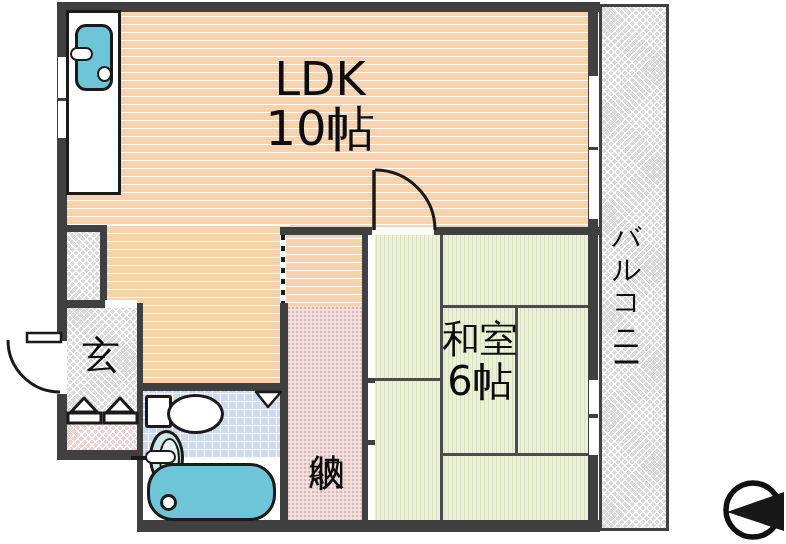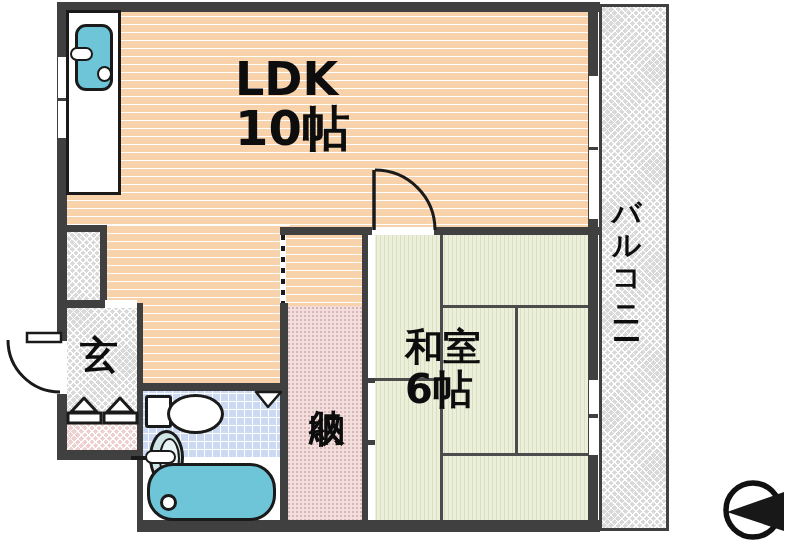--- a/index.html
+++ b/index.html
@@ -20,21 +20,21 @@
   .dots{background-color:#f3dede;
         background-image:radial-gradient(#d9b4b4 0.8px,transparent 1.1px);
         background-size:4px 4px;}
   .tiles{background-color:#cbd9f3;
         background-image:repeating-linear-gradient(0deg,#ffffff 0 1px,transparent 1px 8px),
                          repeating-linear-gradient(90deg,#ffffff 0 1px,transparent 1px 8px);}
   .wall{background:#404040;}
   .gap{background:#ffffff;}
   .tick{background:#404040;}
   .matline{background:#4c4c4c;}
-  .label{color:#0d0d0d;font-weight:bold;line-height:1.05;}
+  .label{color:#0d0d0d;font-weight:normal;line-height:1.05;text-align:center;}
   .vlabel{writing-mode:vertical-rl;text-orientation:mixed;}
   svg{position:absolute;left:0;top:0;}
 </style>
 </head>
 <body>
 
 <div id="stage">
 
   <div class="abs wood" style="left:62px;top:8px;width:532px;height:222px;"></div>
   <div class="abs wood" style="left:103px;top:225px;width:187px;height:162px;"></div>
@@ -133,21 +133,21 @@
       <circle cx="753" cy="510" r="27" fill="#ffffff" stroke="#111111" stroke-width="5.5"></circle>
       <polygon points="727,512 784,492 784,531" fill="#181818"></polygon>
     </g>
   </svg>
 
   <div class="abs label" style="left:235px;top:55px;width:170px;">
     <div style="font-size:46px;">LDK</div>
     <div style="font-size:48px;">10帖</div>
   </div>
 
-  <div class="abs label" style="left:405px;top:328px;width:150px;">
+  <div class="abs label" style="left:405px;top:320px;width:150px;">
     <div style="font-size:38px;">和室</div>
     <div style="font-size:40px;">6帖</div>
   </div>
 
   <div class="abs label vlabel" style="left:302px;top:381px;width:44px;height:90px;font-size:36px;">収納</div>
 
   <div class="abs label" style="left:80px;top:336px;width:42px;font-size:38px;">玄</div>
 
 
   <div class="abs label vlabel" style="left:610px;top:180px;width:32px;height:195px;font-size:29px;letter-spacing:3px;">バルコニー</div>

